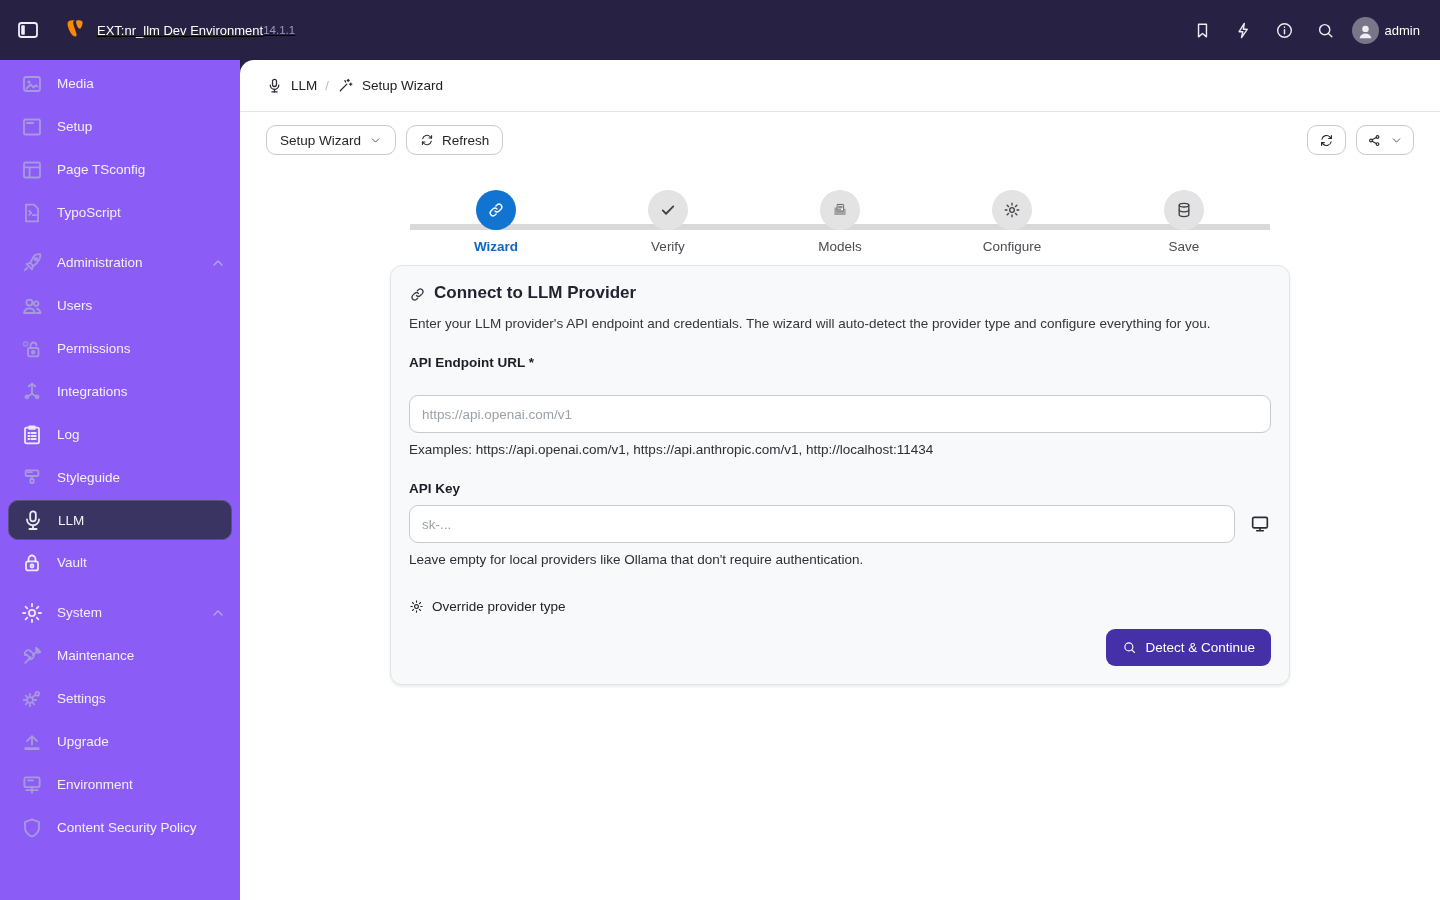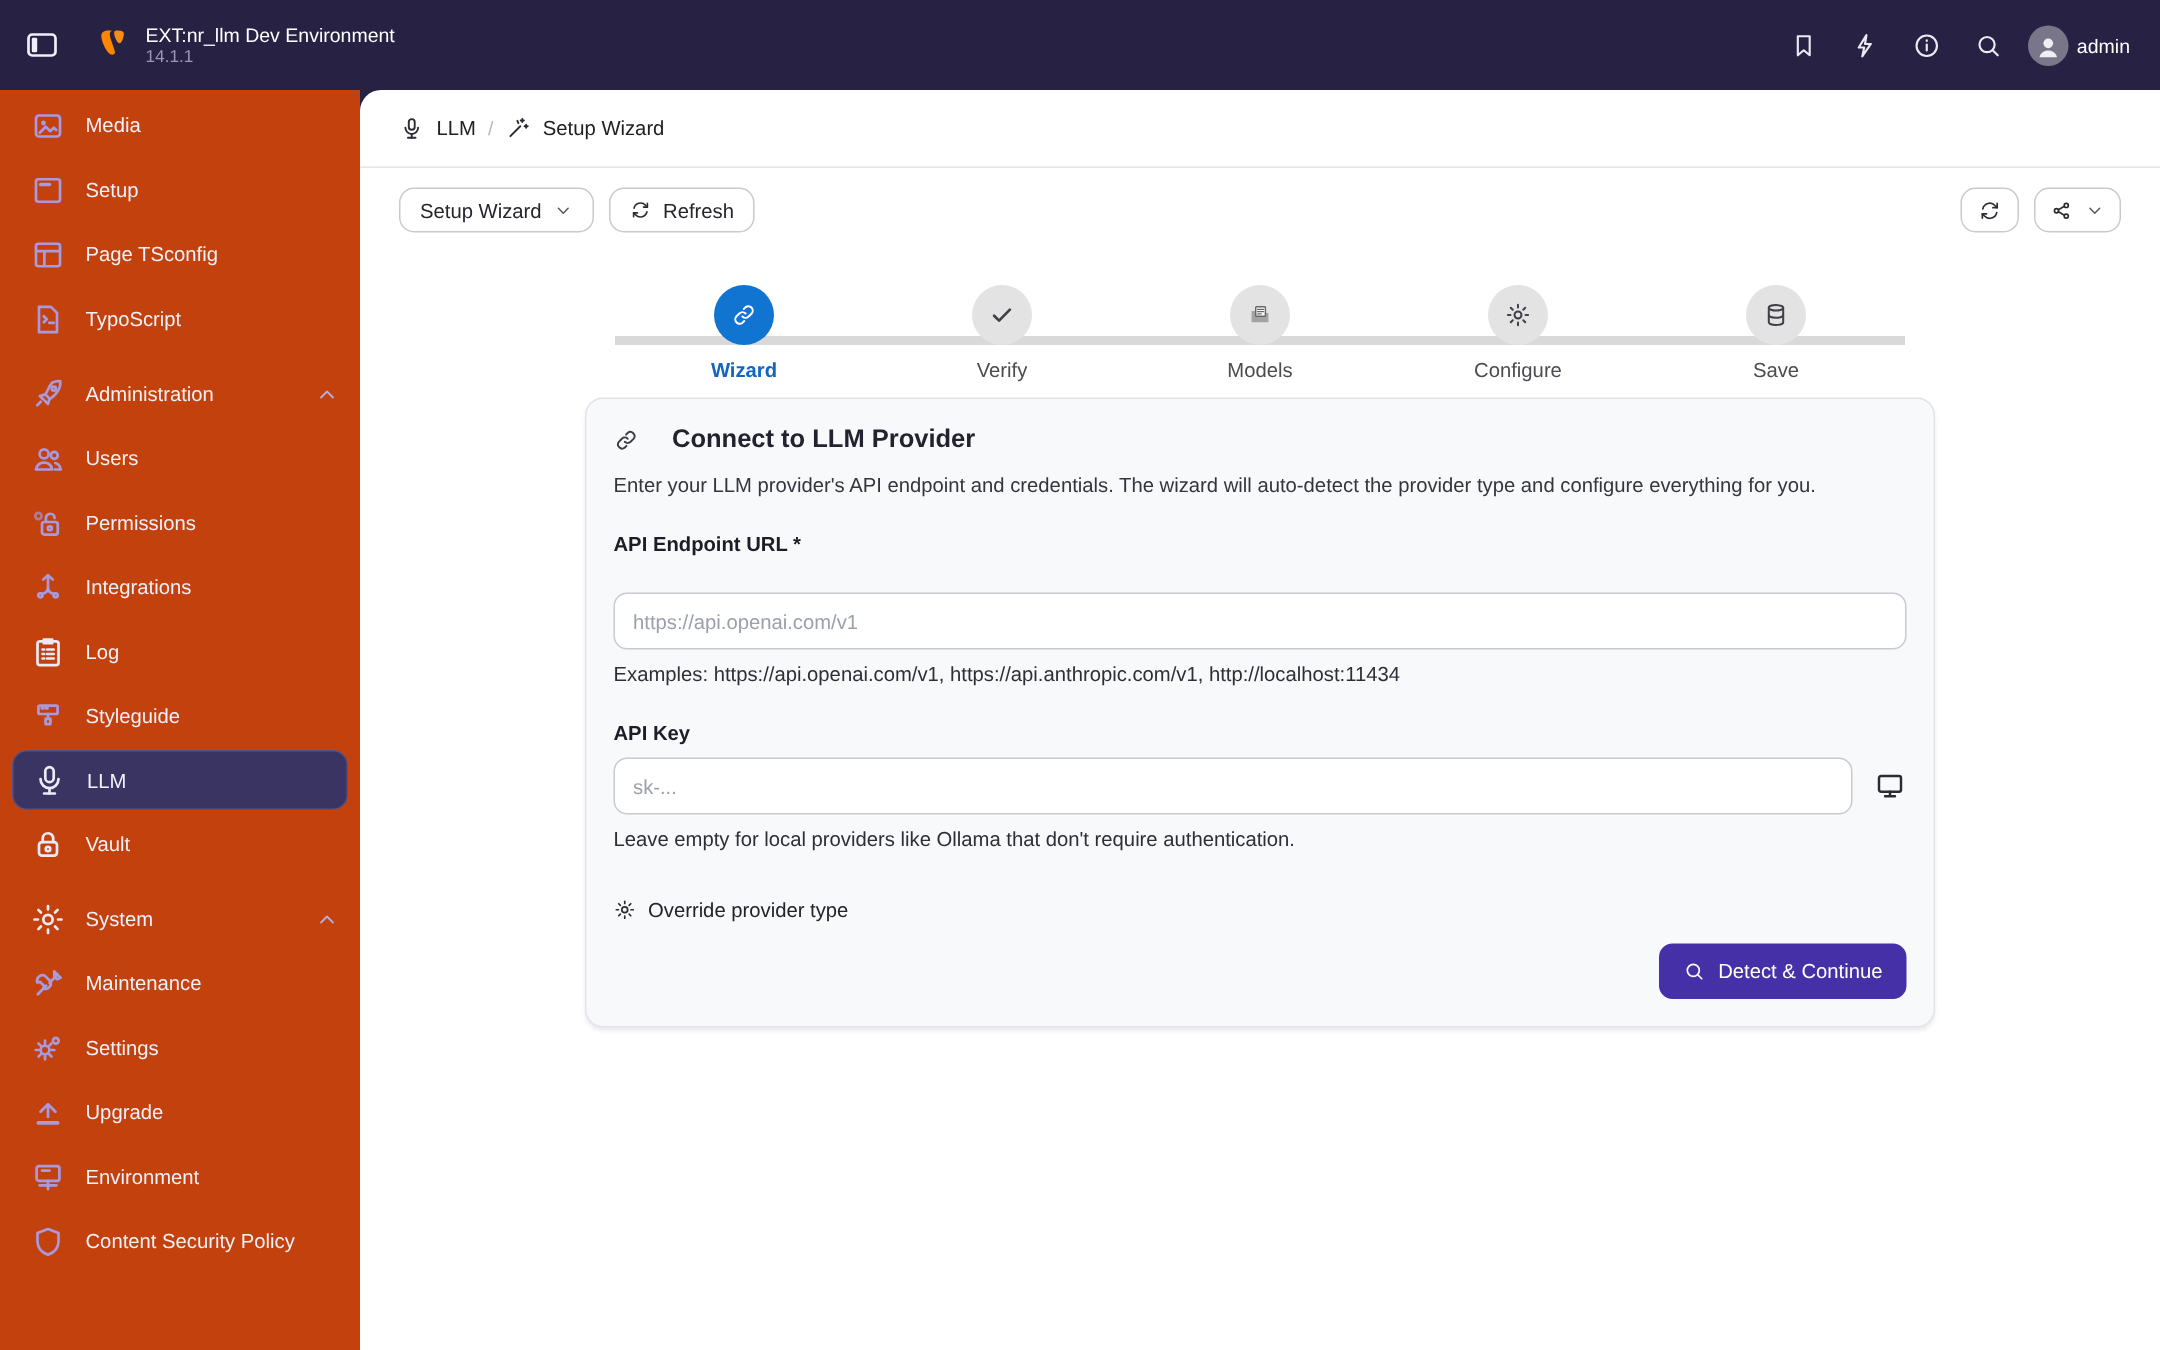--- a/index.html
+++ b/index.html
@@ -5,33 +5,33 @@
   * { box-sizing: border-box; margin: 0; padding: 0; }
   html,body { width:1440px; height:900px; overflow:hidden; }
   body { font-family:"Liberation Sans", sans-serif; background:#272244; position:relative; }
   svg { display:block; width:100%; height:100%; }
 
   
   .topbar { position:absolute; top:0; left:0; right:0; height:60px; background:#272244; display:flex; align-items:center; z-index:5; }
   .tb-left { display:flex; align-items:center; padding-left:16px; }
   .tb-toggle { width:24px; height:24px; color:#f0eef8; cursor:pointer; }
   .tb-logo { width:26px; height:26px; margin-left:22px; }
-  .tb-titles { margin-left:9px; display:flex; flex-direction:column; justify-content:center; }
+  .tb-titles { margin-left:9px; display:flex; flex-direction:row; justify-content:center;text-decoration:underline; }
   .tb-title { color:#ffffff; font-size:13px; line-height:15px; }
   .tb-version { color:#9d97bd; font-size:11.5px; line-height:14px; }
   .tb-right { margin-left:auto; display:flex; align-items:center; padding-right:20px; }
   .tb-iconbtn { width:41px; height:40px; display:flex; align-items:center; justify-content:center; color:#eceaf4; cursor:pointer; }
   .tb-iconbtn .ic { width:19px; height:19px; }
   .tb-user { display:flex; align-items:center; margin-left:6px; cursor:pointer; }
   .tb-avatar { width:27px; height:27px; border-radius:50%; background:#7a7689; color:#efeef3; display:flex; align-items:center; justify-content:center; overflow:hidden; }
   .tb-avatar .ic { width:21px; height:21px; margin-top:3px; }
   .tb-username { color:#ffffff; font-size:13px; margin-left:6px; }
 
   
-  .sidebar { position:absolute; top:60px; left:0; width:240px; bottom:0; background:#c2410c; padding-top:2px; overflow:hidden; z-index:4; }
+  .sidebar { position:absolute; top:60px; left:0; width:240px; bottom:0; background:#8b5cf6; padding-top:2px; overflow:hidden; z-index:4; }
   .sb-item { height:43px; display:flex; align-items:center; gap:13px; padding:0 14px 0 20px; color:#f2f0f9; font-size:13.5px; cursor:pointer; }
   .sb-item.gap { margin-top:7px; }
   .sb-item .micon { width:24px; height:24px; flex:0 0 24px; color:#a99ade; }
   .sb-item .micon.lite { color:#eceaf6; }
   .sb-item .chev { width:16px; height:16px; margin-left:auto; color:#b6addc; }
   .sb-item.selected { height:40px; margin:1px 8px; padding-left:12px; border-radius:10px; background:#3a3462; border:1px solid #575180; }
 
   
   .contentwrap { position:absolute; top:60px; left:240px; right:0; bottom:0; background:#272244; }
   .content { position:absolute; inset:0; background:#ffffff; border-top-left-radius:14px; overflow:hidden; }
@@ -55,21 +55,21 @@
   .steps { display:flex; position:relative; }
   .step { width:172px; display:flex; flex-direction:column; align-items:center; cursor:pointer; }
   .step .circle { width:40px; height:40px; border-radius:50%; background:#e3e3e3; color:#404048; display:flex; align-items:center; justify-content:center; position:relative; z-index:1; }
   .step .circle .ic { width:18px; height:18px; }
   .step.active .circle { background:#1274d1; color:#ffffff; }
   .step .slabel { margin-top:9px; font-size:13.5px; color:#4b4b52; }
   .step.active .slabel { color:#1266c2; font-weight:700; }
 
   
   .card { width:900px; margin:11px 0 0 150px; background:#f8f9fb; border:1px solid #e3e3e9; border-radius:12px; box-shadow:0 2px 3px rgba(0,0,0,.08); padding:17px 18px 18px 18px; }
-  .card-title { display:flex; align-items:center; gap:22px; }
+  .card-title { display:flex; align-items:flex-end; gap:8px; }
   .card-title .ic { width:17px; height:17px; color:#3d3d46; }
   .card-title h1 { font-size:17px; font-weight:600; color:#232330; }
   .card-desc { margin-top:13px; font-size:13.5px; color:#35353d; }
   .flabel { margin-top:24px; font-size:13.5px; font-weight:700; color:#1d1d27; }
   .finput { margin-top:25px; width:100%; height:38px; border:1px solid #c9c9d0; border-radius:9px; background:#fff; padding:0 12px; font-size:13.5px; color:#333; font-family:"Liberation Sans", sans-serif; outline:none; }
   .finput::placeholder { color:#9ba0ab; }
   .fhelp { margin-top:9px; font-size:13.5px; color:#2e2e36; }
   .keyrow { display:flex; align-items:center; gap:14px; margin-top:9px; }
   .keyrow .finput { margin-top:0; flex:1; }
   .eyebtn { width:22px; height:22px; color:#2b2b33; cursor:pointer; flex:0 0 22px; }

